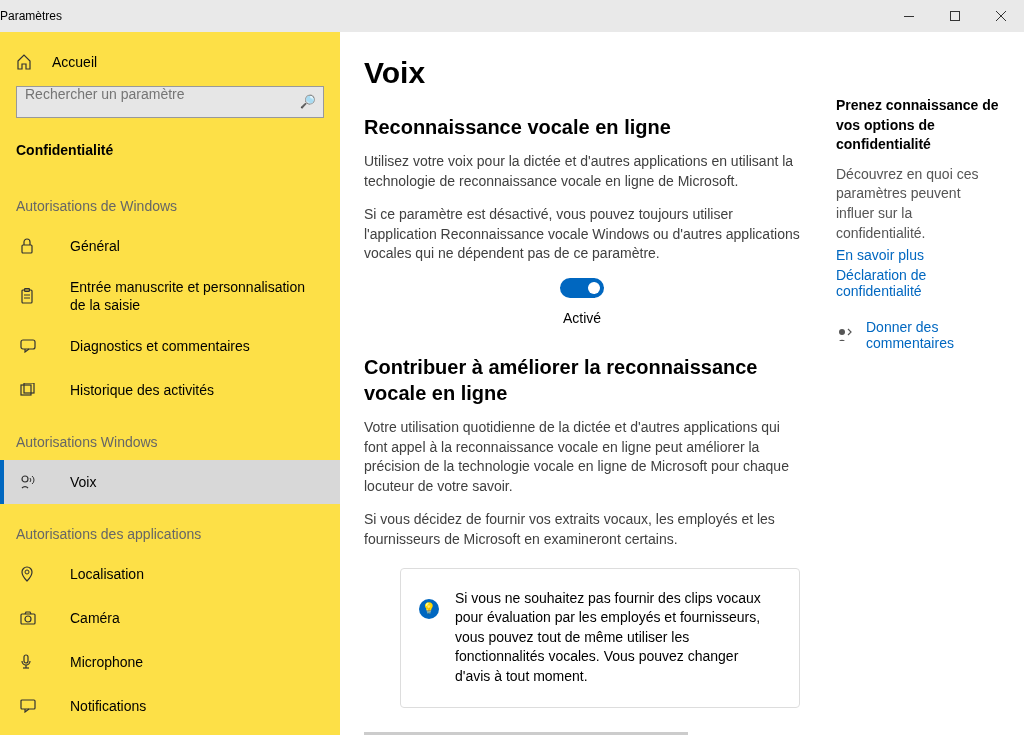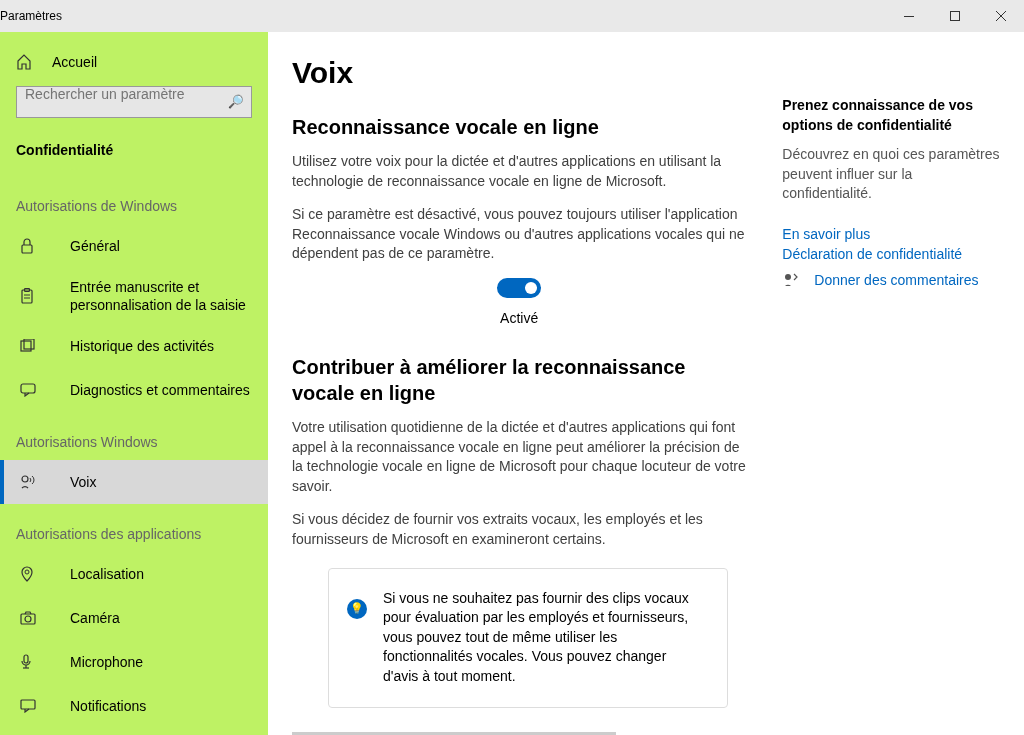--- a/index.html
+++ b/index.html
@@ -36,22 +36,22 @@
     color: #333;
     font-size: 10px;
     cursor: default;
   }
   .body {
     flex: 1;
     display: flex;
     overflow: hidden;
   }
   .sidebar {
-    width: 268px;
-    background: #bef264;
+    width: 340px;
+    background: #fde047;
     padding-top: 12px;
     overflow-y: auto;
   }
   .home-row {
     display: flex;
     align-items: center;
     gap: 18px;
     padding: 10px 16px;
     cursor: default;
   }
@@ -174,21 +174,21 @@
   .contrib-btn {
     display: inline-block;
     background: #ccc;
     border: none;
     padding: 10px 14px;
     font-size: 14px;
     margin: 6px 0 24px 0;
     cursor: default;
   }
   .aside-col h3 { font-size: 14px; font-weight: 600; margin-bottom: 10px; line-height: 1.4; }
-  .aside-col p { font-size: 14px; color: #555; line-height: 1.4; margin-bottom: 22px; }
+  .aside-col p { font-size: 14px; color: #555; line-height: 1.4; margin-bottom: 4px; }
   .link { color: #0067c0; font-size: 14px; display: block; margin-bottom: 4px; cursor: default; }
   .help-row {
     display: flex;
     align-items: center;
     gap: 14px;
     margin-top: 26px;
   }
   .help-row .hicon { width: 18px; color: #555; font-size: 15px; }
   svg { display: block; }
 </style>
@@ -253,34 +253,34 @@
               <rect x="4.5" y="0.5" width="5" height="3" rx="1" fill="none" stroke="#333" stroke-width="1.2"></rect>
               <line x1="4" y1="7" x2="10" y2="7" stroke="#333"></line>
               <line x1="4" y1="10" x2="10" y2="10" stroke="#333"></line>
             </svg>
         </span>
         <span class="label multi">Entrée manuscrite et personnalisation de la saisie</span>
       </div>
       <div class="nav-item">
         <span class="icon">
           <svg width="16" height="14" viewBox="0 0 16 14">
+              <rect x="1" y="1" width="14" height="9" rx="2" fill="none" stroke="#333" stroke-width="1.2"></rect>
+              <path d="M5 10 L5 13 L9 10" fill="none" stroke="#333" stroke-width="1.2"></path>
+            </svg>
+        </span>
+        <span class="label">Diagnostics et commentaires</span>
+      </div>
+      <div class="nav-item">
+        <span class="icon">
+          <svg width="16" height="14" viewBox="0 0 16 14">
               <rect x="1" y="2" width="10" height="10" fill="none" stroke="#333" stroke-width="1.2"></rect>
               <rect x="4" y="0" width="10" height="10" fill="none" stroke="#333" stroke-width="1.2"></rect>
             </svg>
         </span>
         <span class="label">Historique des activités</span>
-      </div>
-      <div class="nav-item">
-        <span class="icon">
-          <svg width="16" height="14" viewBox="0 0 16 14">
-              <rect x="1" y="1" width="14" height="9" rx="2" fill="none" stroke="#333" stroke-width="1.2"></rect>
-              <path d="M5 10 L5 13 L9 10" fill="none" stroke="#333" stroke-width="1.2"></path>
-            </svg>
-        </span>
-        <span class="label">Diagnostics et commentaires</span>
       </div>
 
       <div class="section-header">Autorisations Windows</div>
 
       <div class="nav-item active">
         <span class="icon">
           <svg width="16" height="16" viewBox="0 0 16 16">
               <circle cx="5" cy="5" r="3" fill="none" stroke="#333" stroke-width="1.2"></circle>
               <path d="M2 14 a4 4 0 0 1 6 0" fill="none" stroke="#333" stroke-width="1.2"></path>
               <path d="M10 4 a3 3 0 0 1 0 4" fill="none" stroke="#333" stroke-width="1"></path>
@@ -358,21 +358,21 @@
 
         
       </div>
 
       <div class="aside-col">
         <h3>Prenez connaissance de vos options de confidentialité</h3>
         <p>Découvrez en quoi ces paramètres peuvent influer sur la confidentialité.</p>
         <a class="link">En savoir plus</a>
         <a class="link">Déclaration de confidentialité</a>
 
-        <div class="help-row" style="margin-top:10px;">
+        <div class="help-row" style="margin-top:20px;">
           <span class="hicon">
             <svg width="16" height="16" viewBox="0 0 16 16">
                 <circle cx="6" cy="5" r="3" fill="#555"></circle>
                 <path d="M3 14 a4 4 0 0 1 6 0" fill="#555"></path>
                 <path d="M12 2 L15 5 L12 8" fill="none" stroke="#555" stroke-width="1.2"></path>
               </svg>
           </span>
           <a class="link" style="margin:0">Donner des commentaires</a>
         </div>
       </div>

